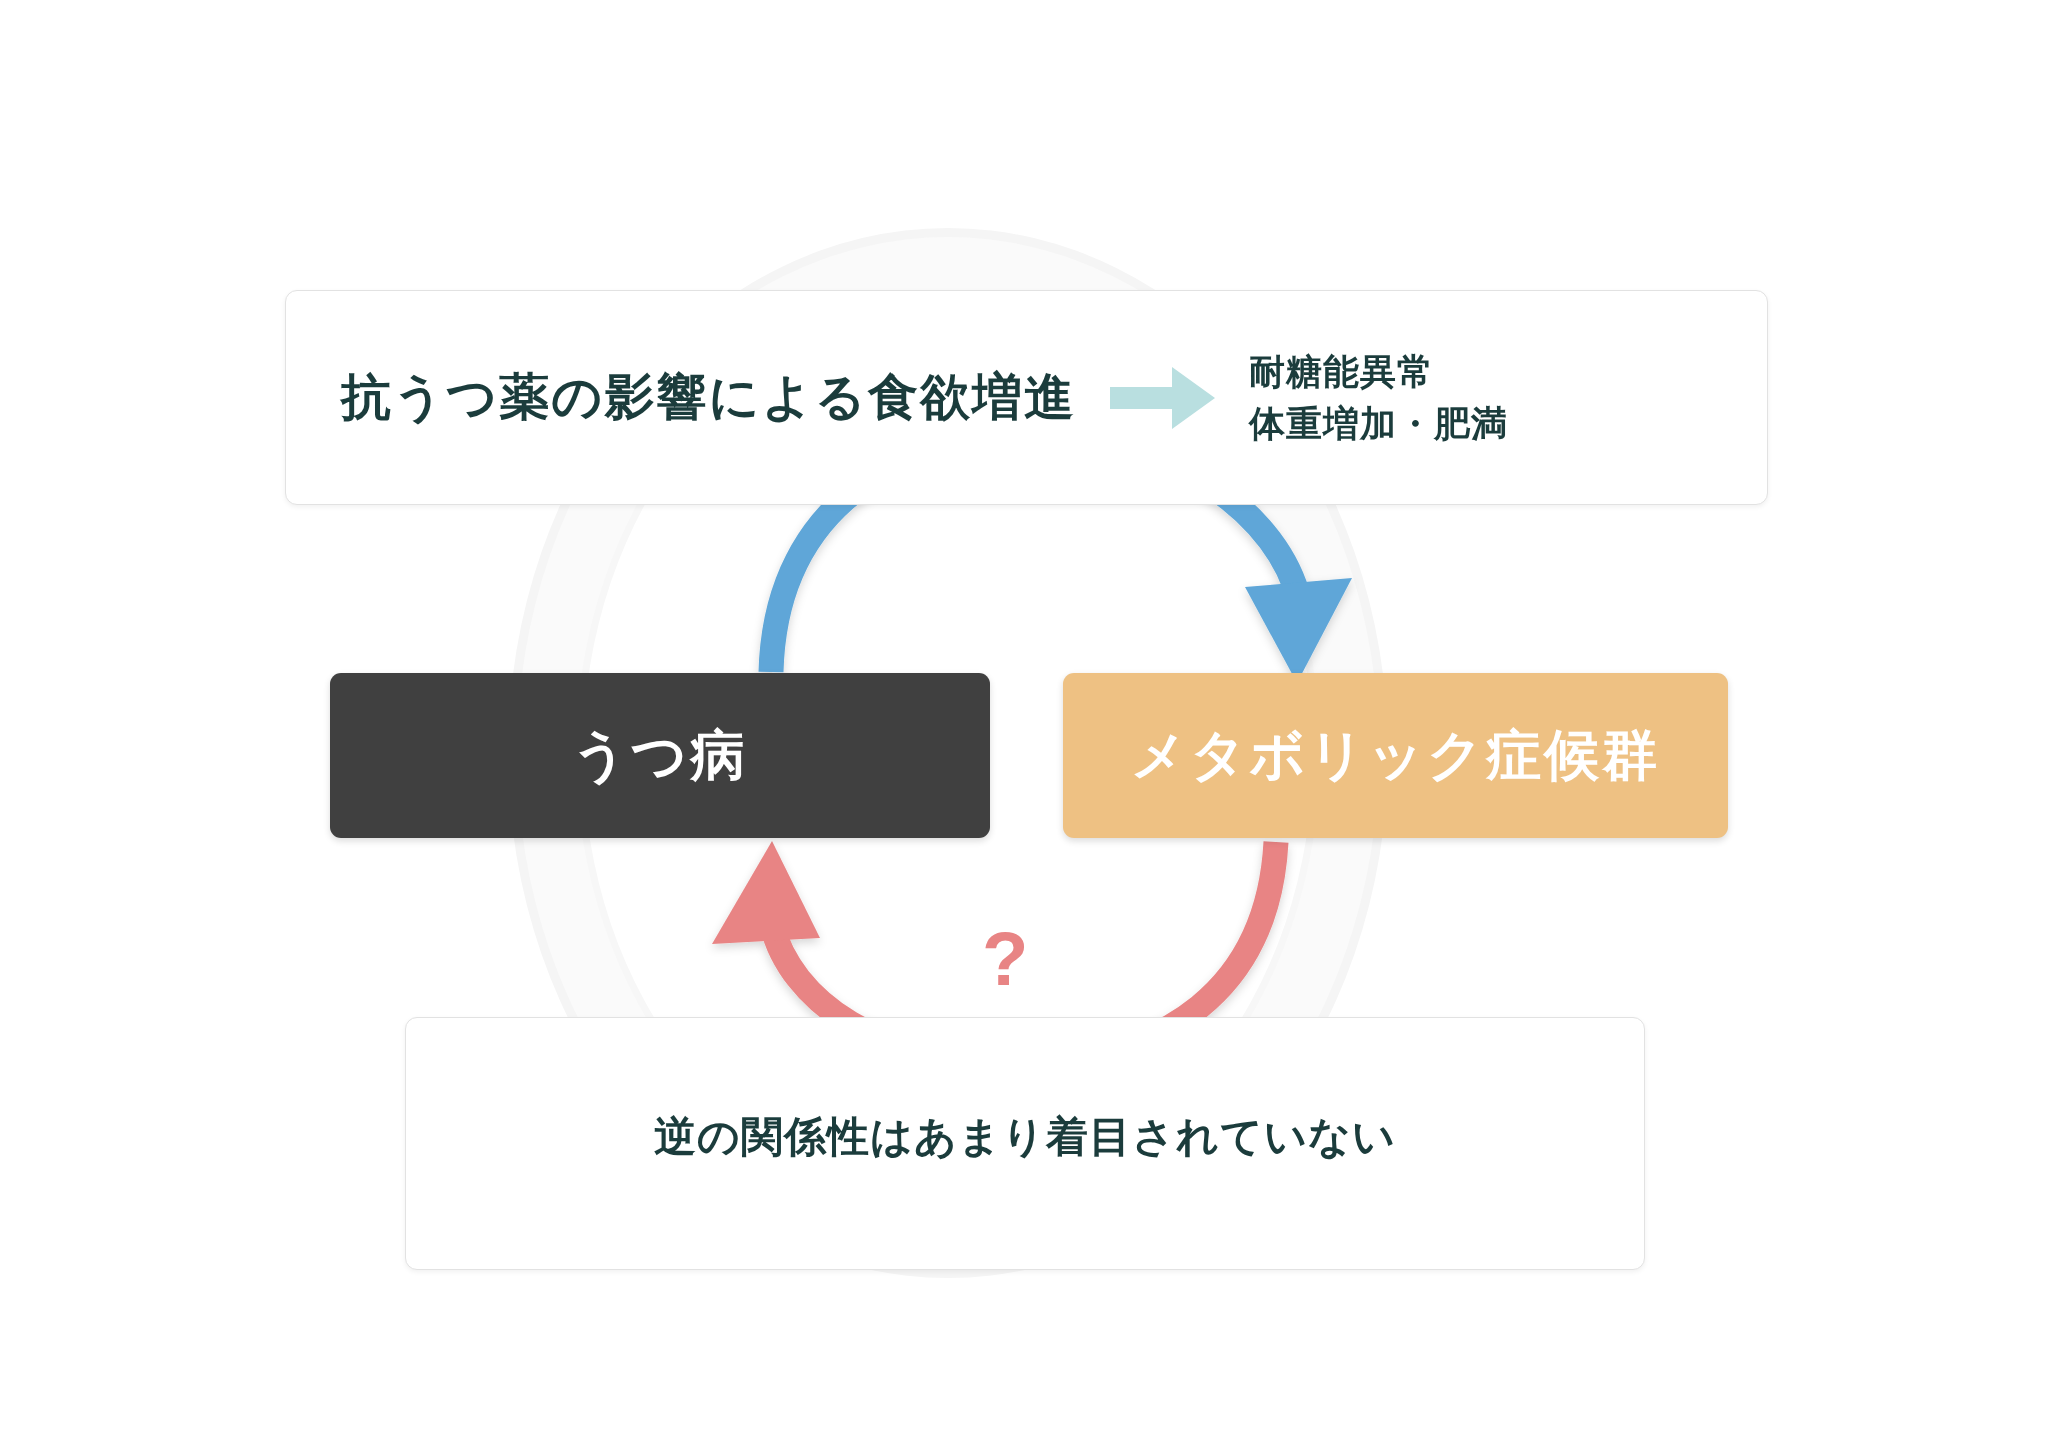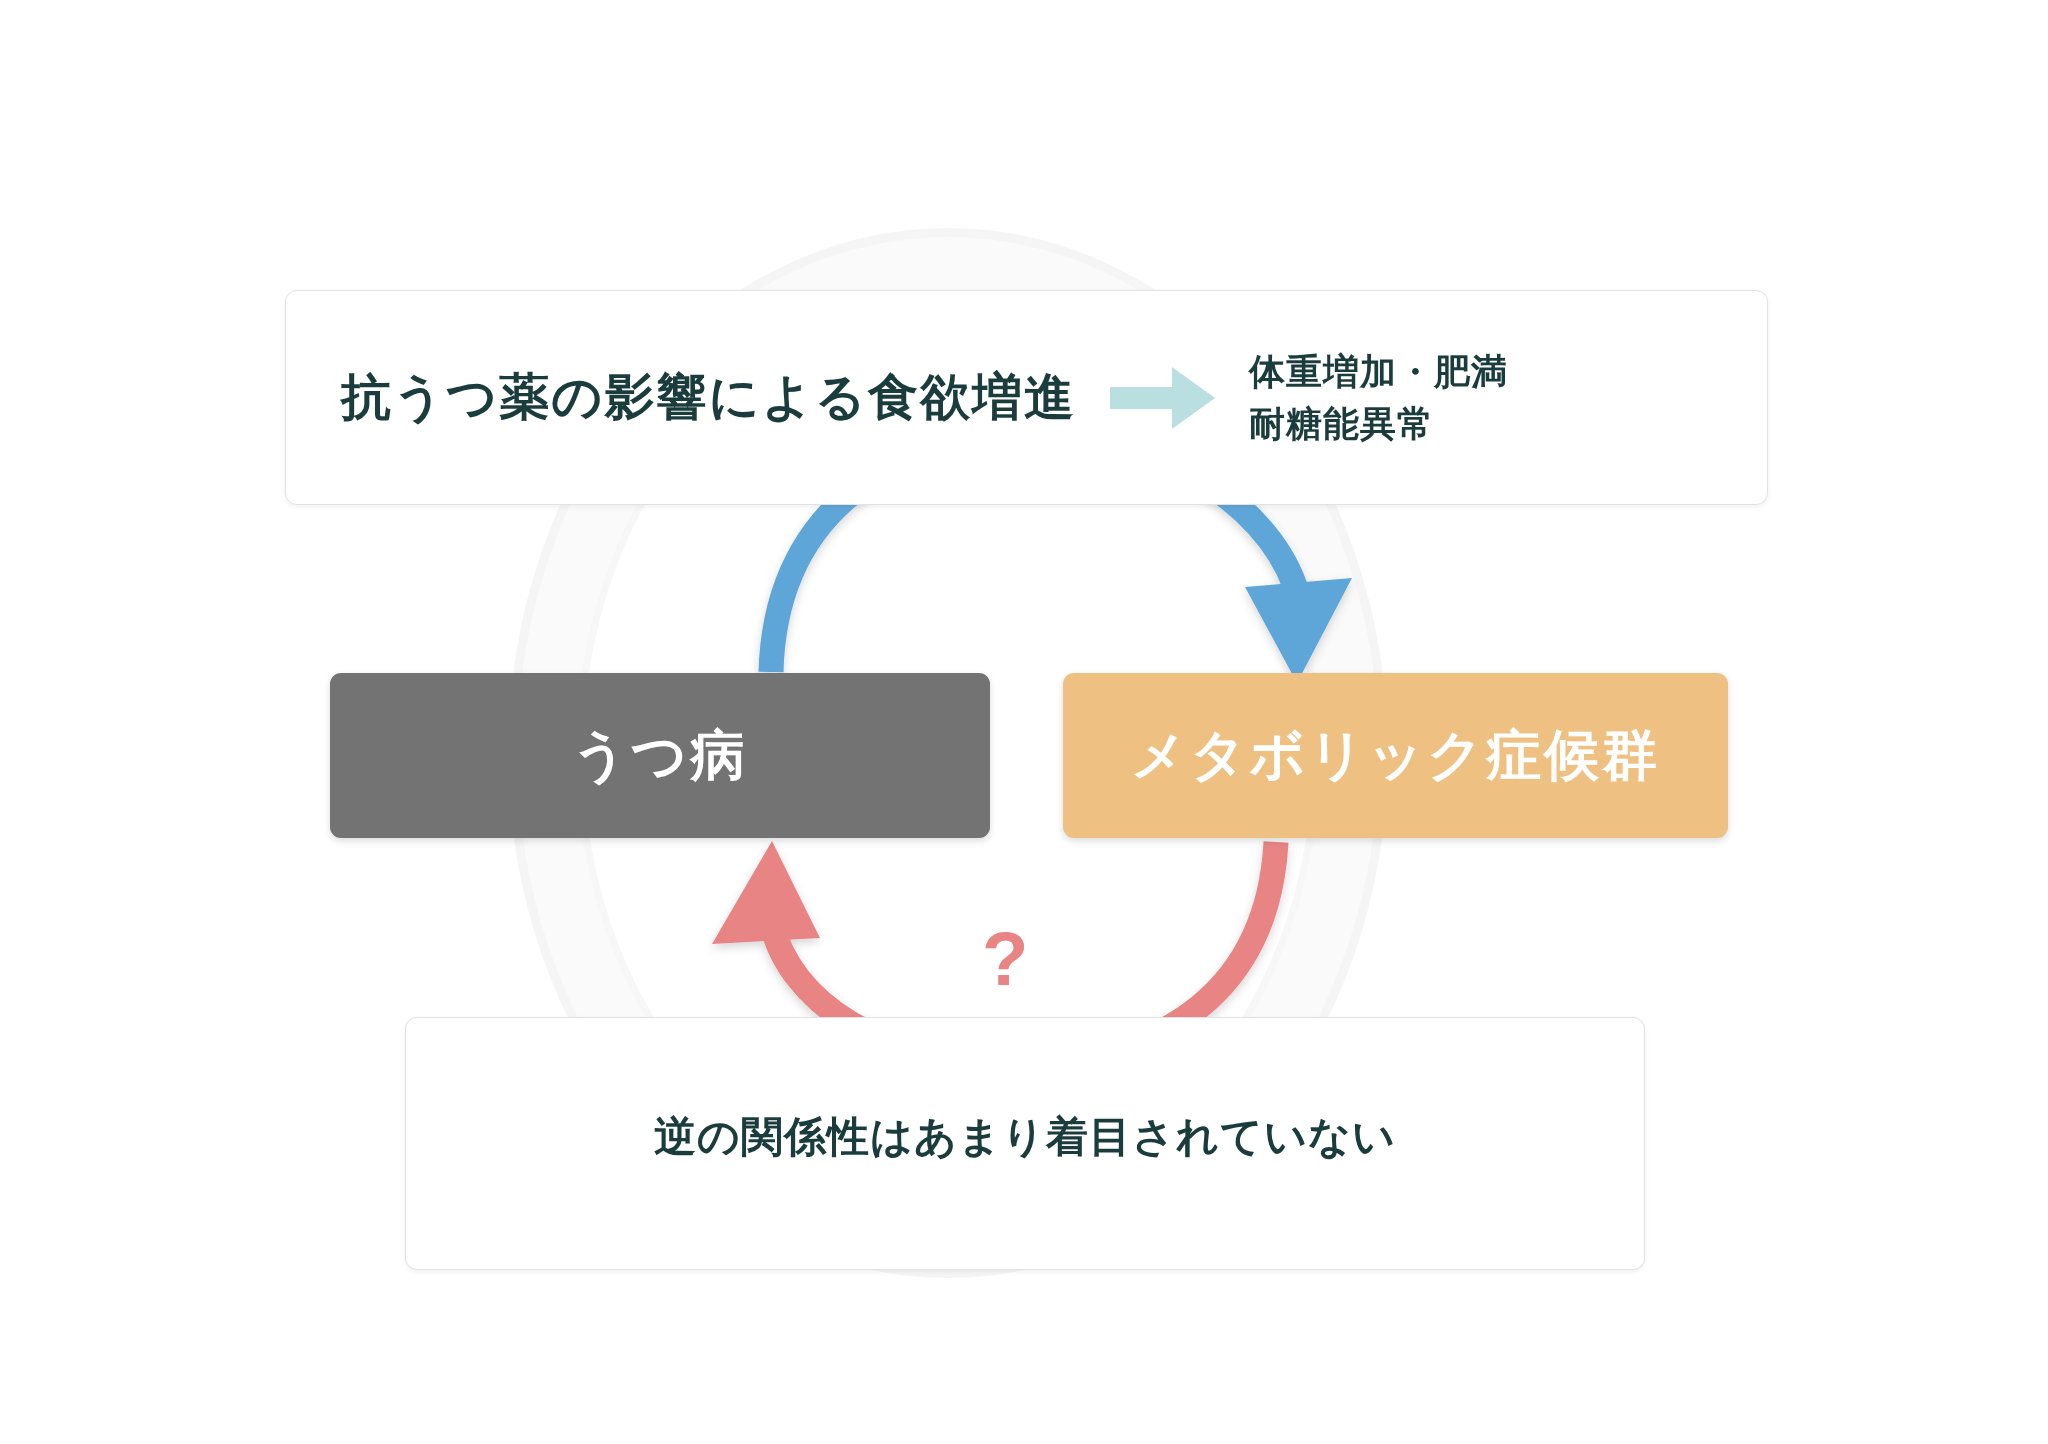--- a/index.html
+++ b/index.html
@@ -108,21 +108,21 @@
     font-weight: 700;
     letter-spacing: 3px;
     box-shadow: 0 3px 7px rgba(0,0,0,0.14);
     z-index: 6;
   }
   #entity-depression {
     left: 330px;
     top: 673px;
     width: 660px;
     height: 165px;
-    background: #737373;
+    background: #404040;
   }
   #entity-mets {
     left: 1063px;
     top: 673px;
     width: 665px;
     height: 165px;
     background: #eec183;
   }
 
   
@@ -209,22 +209,22 @@
   <div class="qmark">?</div>
 
   <div class="card" id="top-card">
     <span class="lead-text">抗うつ薬の影響による食欲増進</span>
 
     <svg class="block-arrow" viewBox="0 0 105 70">
       <path d="M 0 24 L 62 24 L 62 4 L 105 35 L 62 66 L 62 46 L 0 46 Z" fill="#b9dfe0"></path>
     </svg>
 
     <span class="tail-lines">
+      <div>耐糖能異常</div>
       <div>体重増加・肥満</div>
-      <div>耐糖能異常</div>
     </span>
   </div>
 
   <div class="entity" id="entity-depression">
     <span>うつ病</span>
   </div>
 
   <div class="entity" id="entity-mets">
     <span>メタボリック症候群</span>
   </div>

